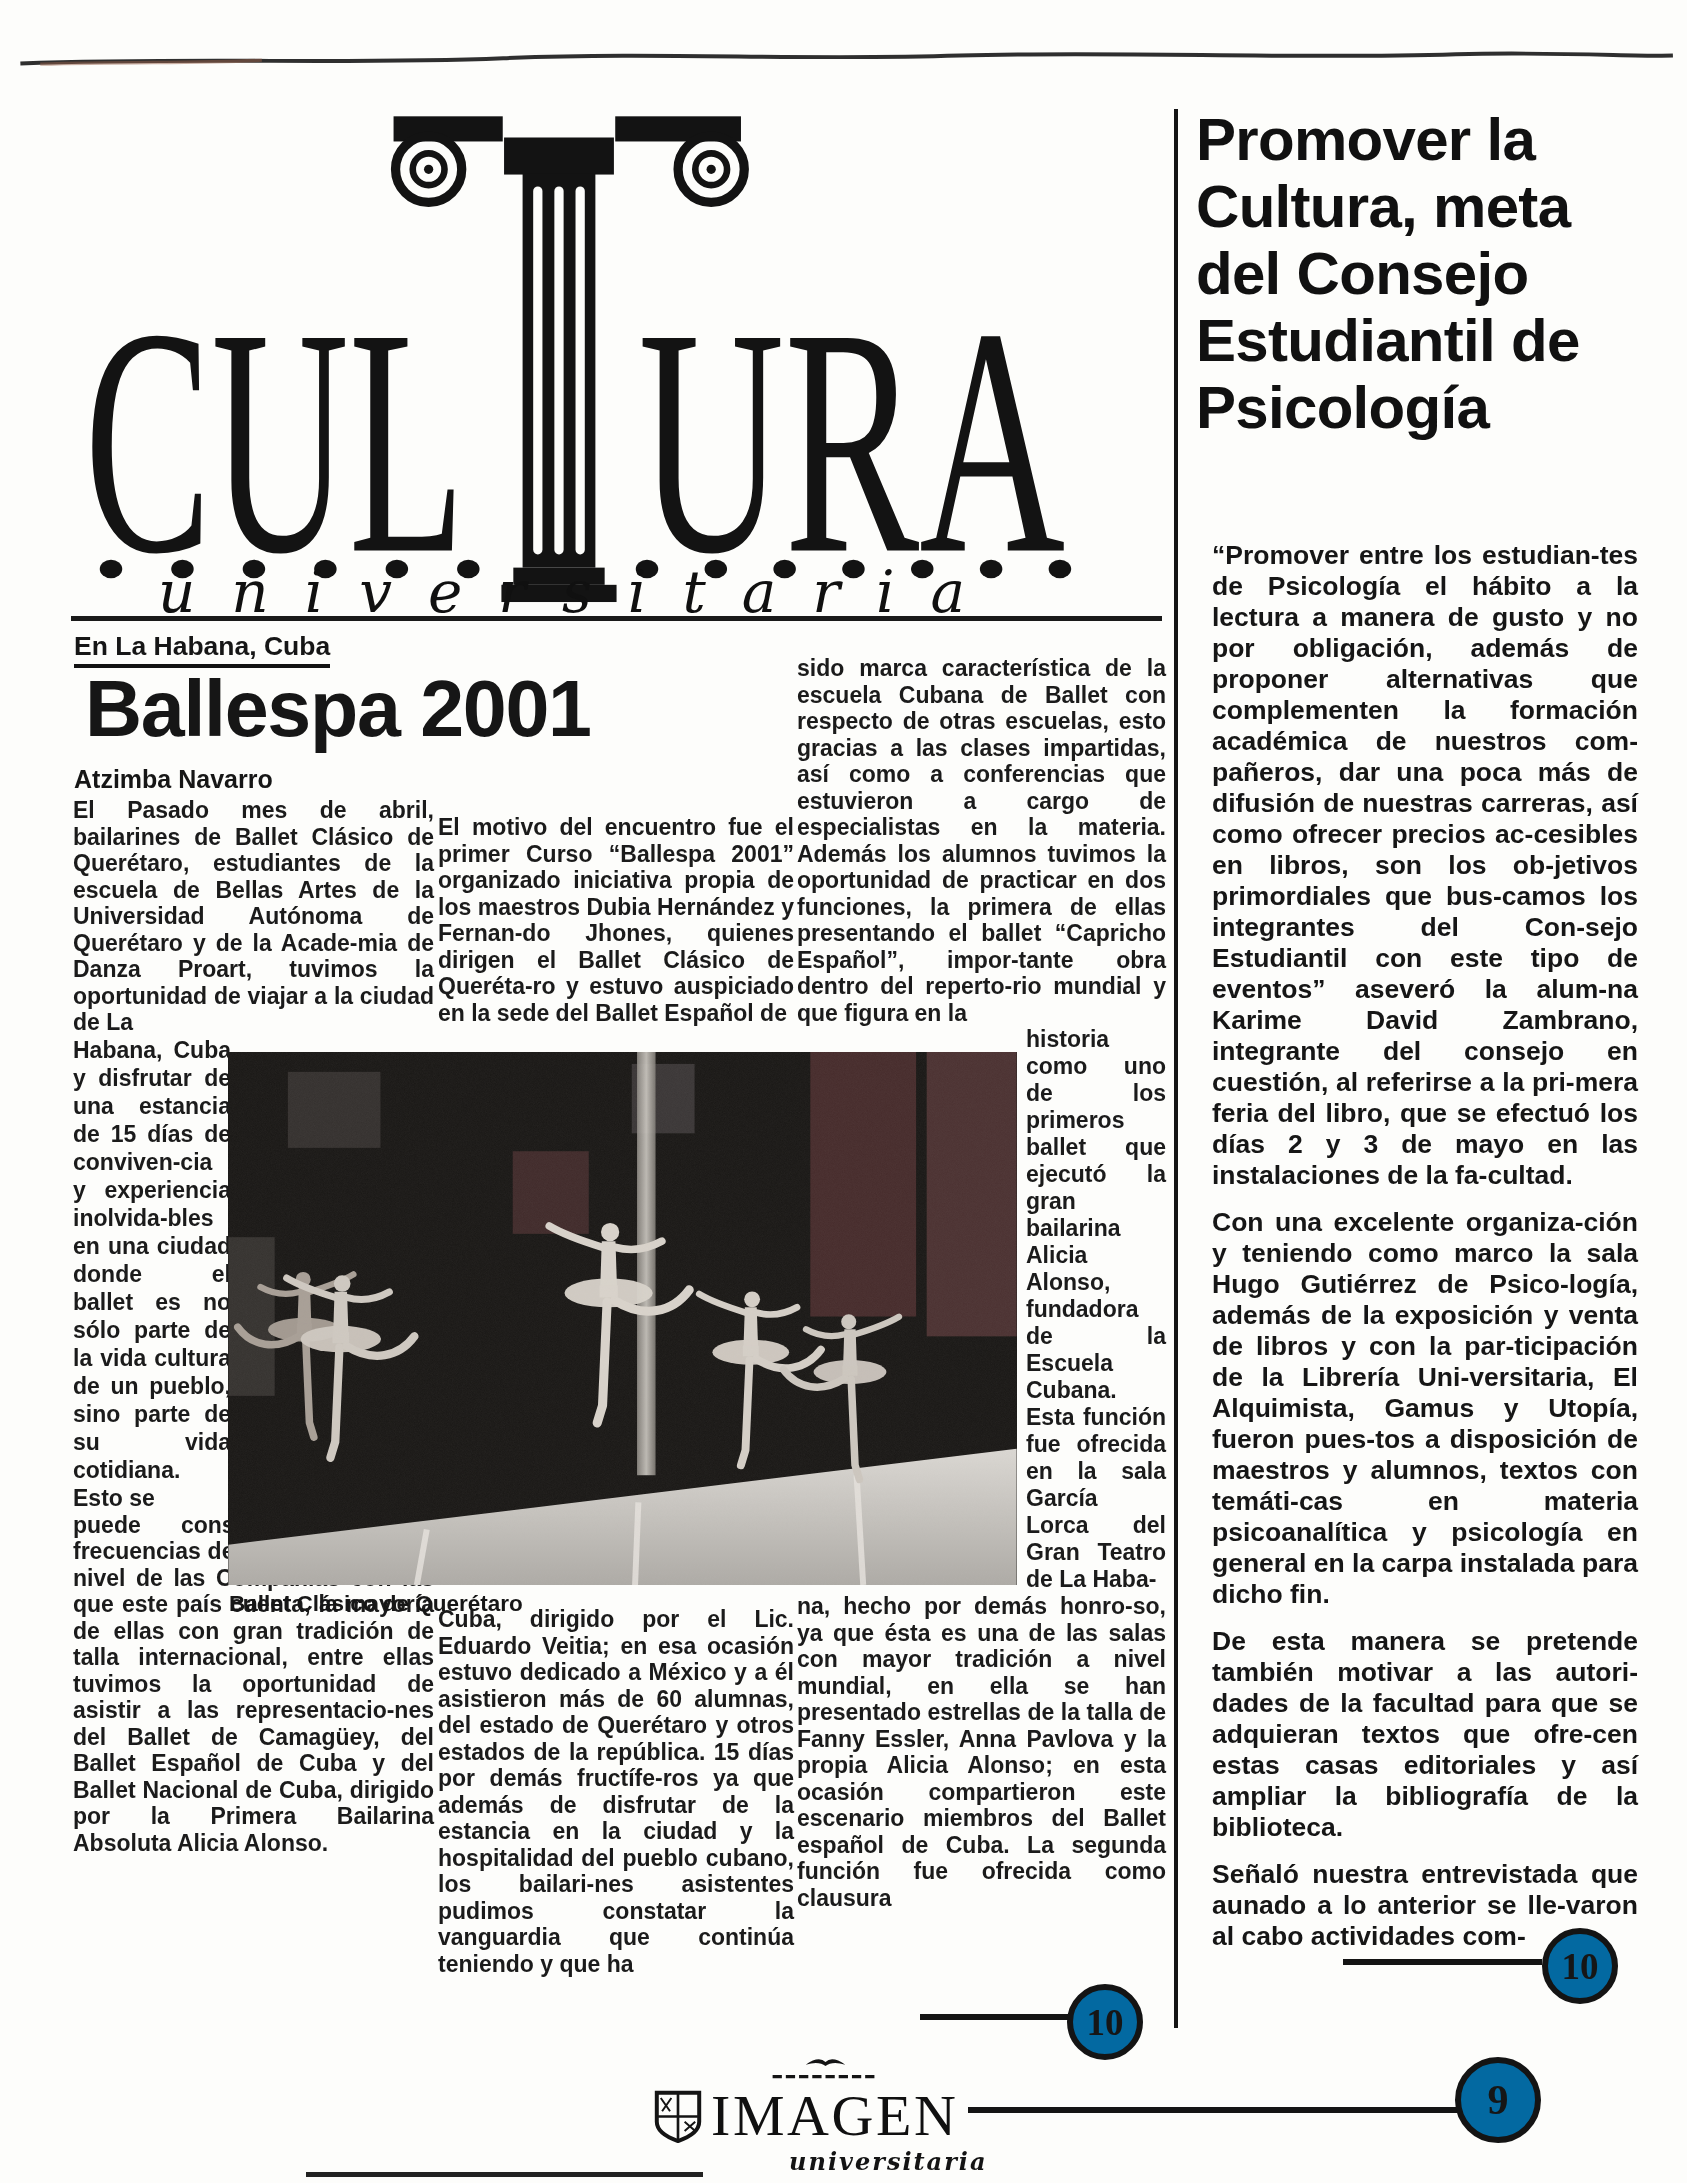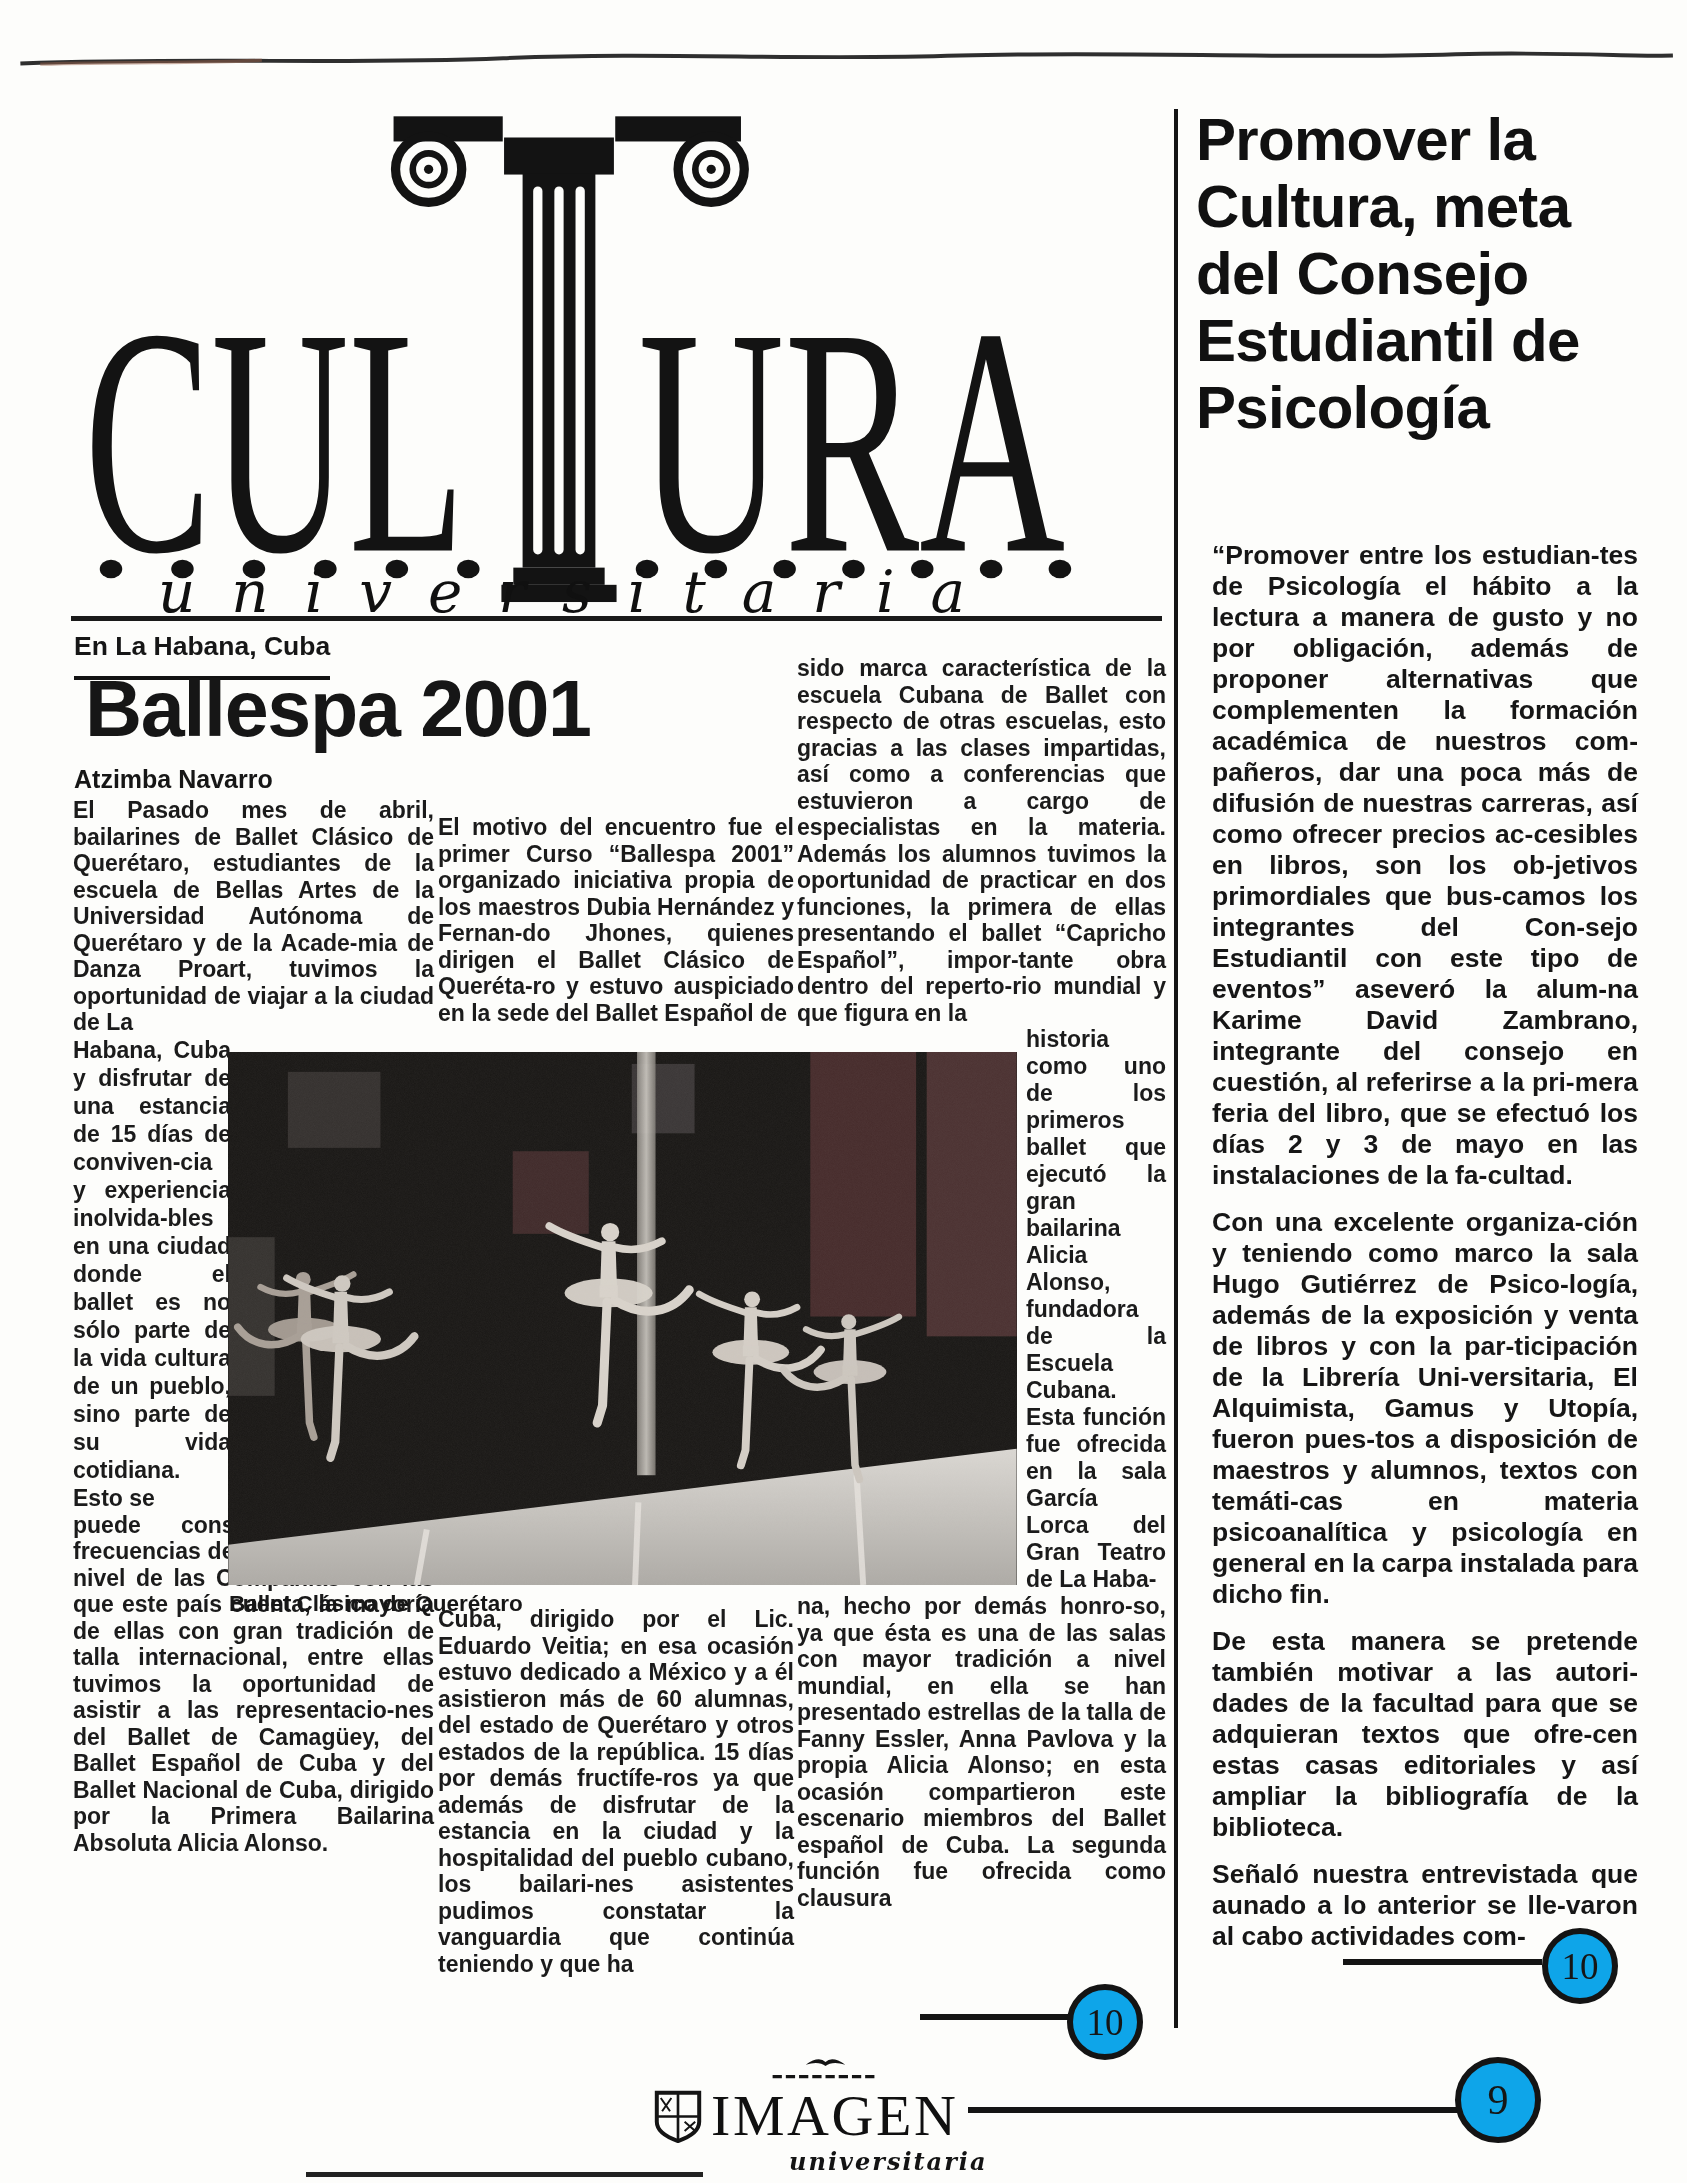--- a/index.html
+++ b/index.html
@@ -7,43 +7,43 @@
         font-family:"Liberation Sans",sans-serif;color:#161616;}
   .abs{position:absolute;}
   
   #masthead-svg{position:absolute;left:66px;top:99px;}
   #mast-sub{position:absolute;left:158px;top:558px;width:887px;
             font-family:"DejaVu Serif",serif;font-style:italic;font-weight:400;
             font-size:58px;letter-spacing:36px;color:#101010;white-space:nowrap;}
   #mast-rule{position:absolute;left:71px;top:616px;width:1091px;height:5.3px;background:#1a1a1a;}
   
   #kicker{position:absolute;left:74px;top:631px;font-size:26.5px;font-weight:700;
-          border-bottom:4px solid #131313;padding-bottom:14px;letter-spacing:0px;}
+          border-bottom:4px solid #131313;padding-bottom:2px;letter-spacing:0px;}
   #headline{position:absolute;left:69px;top:663px;font-size:79px;font-weight:700;letter-spacing:-1.3px;margin-left:16px;}
   #byline{position:absolute;left:74px;top:765px;font-size:25px;font-weight:700;}
   .body-text{font-size:23px;line-height:26.5px;font-weight:700;text-align:justify;color:#1b1b1b;}
   .body-text p{margin:0;}
   #col1{position:absolute;left:73px;top:797px;width:361px;}
   #col1 .narrow{width:158px;line-height:28px;}
   #col2{position:absolute;left:438px;top:814px;width:356px;}
   #col2 .photo-gap{height:580px;}
   #col3{position:absolute;left:797px;top:655px;width:369px;}
   #col3 .narrow{width:140px;margin-left:auto;line-height:27px;}
   #photo-caption{position:absolute;left:229px;top:1591px;font-size:22.5px;font-weight:700;}
   
   #divider{position:absolute;left:1174px;top:109px;width:4px;height:1919px;background:#141414;}
   #rcol{position:absolute;left:1196px;top:106px;width:458px;}
   #rcol h2{margin:0 0 99px 0;font-size:60px;line-height:67px;font-weight:700;letter-spacing:-0.7px;color:#111;}
   .rbody{font-size:26.5px;line-height:31px;font-weight:700;text-align:justify;color:#161616;}
   .rbody p{margin:16px;}
   
   .jumpline{position:absolute;height:6px;background:#141414;}
-  .numcircle{position:absolute;border:6px solid #141414;border-radius:50%;background:#0ea5e9;
+  .numcircle{position:absolute;border:6px solid #141414;border-radius:50%;background:#0369a1;
              display:flex;align-items:center;justify-content:center;
-             font-family:"Liberation Serif",serif;font-weight:400;}
+             font-family:"Liberation Serif",serif;font-weight:700;}
   #jump3-circle{left:1067px;top:1984px;width:64px;height:64px;font-size:37px;}
   #jumpR-circle{left:1542px;top:1928px;width:64px;height:64px;font-size:37px;}
   #page-circle{left:1455px;top:2057px;width:74px;height:74px;font-size:42px;border-width:6.6px;}
   
   #footer-logo-title{position:absolute;left:711px;top:2082px;font-family:"Liberation Serif",serif;
                      font-size:58px;font-weight:400;letter-spacing:2.6px;color:#101010;}
   #footer-logo-sub{position:absolute;left:789px;top:2147px;font-family:"DejaVu Serif",serif;
                    font-style:italic;font-weight:700;font-size:24px;letter-spacing:2px;color:#141414;}
   #footer-rule{position:absolute;left:968px;top:2107px;width:493px;height:6px;background:#141414;}
   #footer-left-rule{position:absolute;left:306px;top:2172px;width:397px;height:4.6px;background:#222;}

